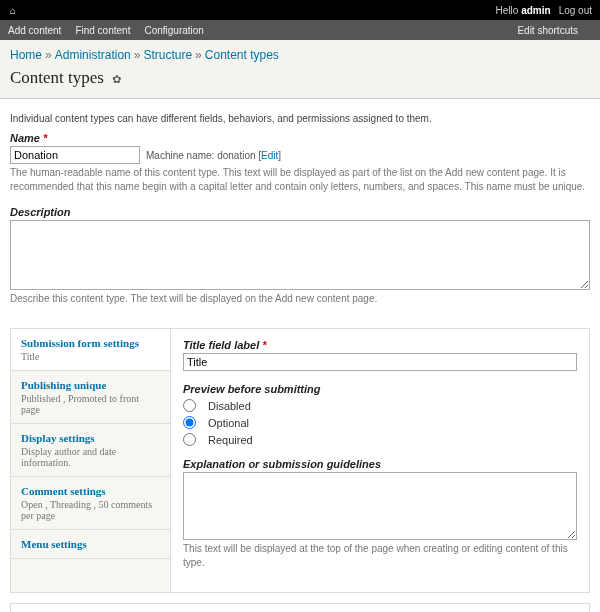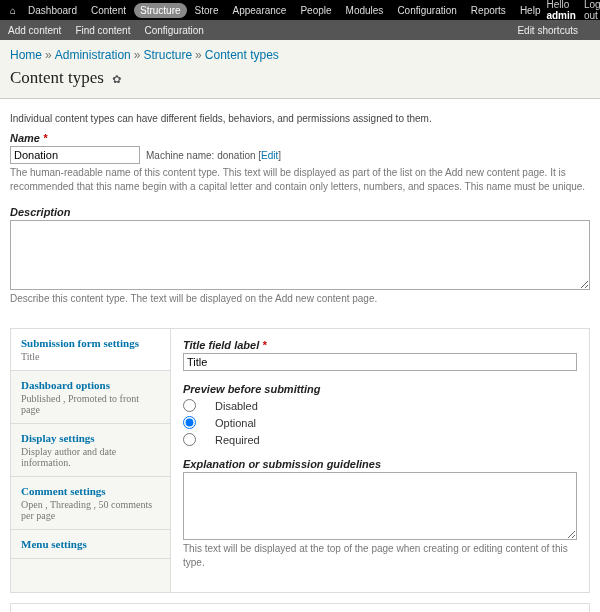--- a/index.html
+++ b/index.html
@@ -36,41 +36,29 @@
 .desc-area { height: 70px; }
 .vt-wrap { border: 1px solid #ddd; margin-top: 10px; display: flex; background: #fff; }
 .vt-tabs { width: 160px; border-right: 1px solid #ddd; background: #f6f6f2; }
 .vt-tab { padding: 8px 10px; border-bottom: 1px solid #ddd; cursor: pointer; font-family: Liberation Serif, serif; }
 .vt-tab.active { background: #fff; }
 .vt-tab .t { color: #0073aa; font-size: 11px; font-weight: bold; }
 .vt-tab .s { color: #777; font-size: 10px; margin-top: 2px; }
 .vt-pane { flex: 1; padding: 10px 12px; }
 .vt-pane .field-label { margin-top: 0; }
 .title-input { width: 100%; }
-.radio-row { display: flex; align-items: center; gap: 19px; font-size: 11px; color: #333; margin: 4px 0; }
+.radio-row { display: flex; align-items: center; gap: 12px; font-size: 11px; color: #333; margin: 4px 0; }
 .explain-area { height: 68px; }
 .fieldset { border: 1px solid #ddd; margin: 10px; padding: 8px 10px; }
 </style>
 </head>
 <body>
 
 <div class="topbar">
   <span class="home-icon">⌂</span>
-  <div class="menu" id="topmenu">
-      <span class="menu-item">Dashboard</span>
-      <span class="menu-item">Content</span>
-      <span class="menu-item active">Structure</span>
-      <span class="menu-item">Store</span>
-      <span class="menu-item">Appearance</span>
-      <span class="menu-item">People</span>
-      <span class="menu-item">Modules</span>
-      <span class="menu-item">Configuration</span>
-      <span class="menu-item">Reports</span>
-      <span class="menu-item">Help</span>
-    </div>
   <div class="spacer"></div>
   <span class="hello"><span>Hello </span><b>admin</b></span>
   <span class="logout">Log out</span>
 
 </div>
 
 <div class="subbar">
   <span id="subitems"><span class="subitem">Add content</span><span class="subitem">Find content</span><span class="subitem">Configuration</span></span>
   <div class="spacer"></div>
   <span class="subitem">Edit shortcuts</span>
@@ -107,21 +95,21 @@
   </div>
 </div>
 
 <div class="vt-wrap" style="margin:0 10px;">
   <div class="vt-tabs" id="vtabs">
       <div class="vt-tab active">
         <div class="t">Submission form settings</div>
         <div class="s">Title</div>
       </div>
       <div class="vt-tab">
-        <div class="t">Dashboard options</div>
+        <div class="t">Publishing unique</div>
         <div class="s">Published , Promoted to front page</div>
       </div>
       <div class="vt-tab">
         <div class="t">Display settings</div>
         <div class="s">Display author and date information.</div>
       </div>
       <div class="vt-tab">
         <div class="t">Comment settings</div>
         <div class="s">Open , Threading , 50 comments per page</div>
       </div>

